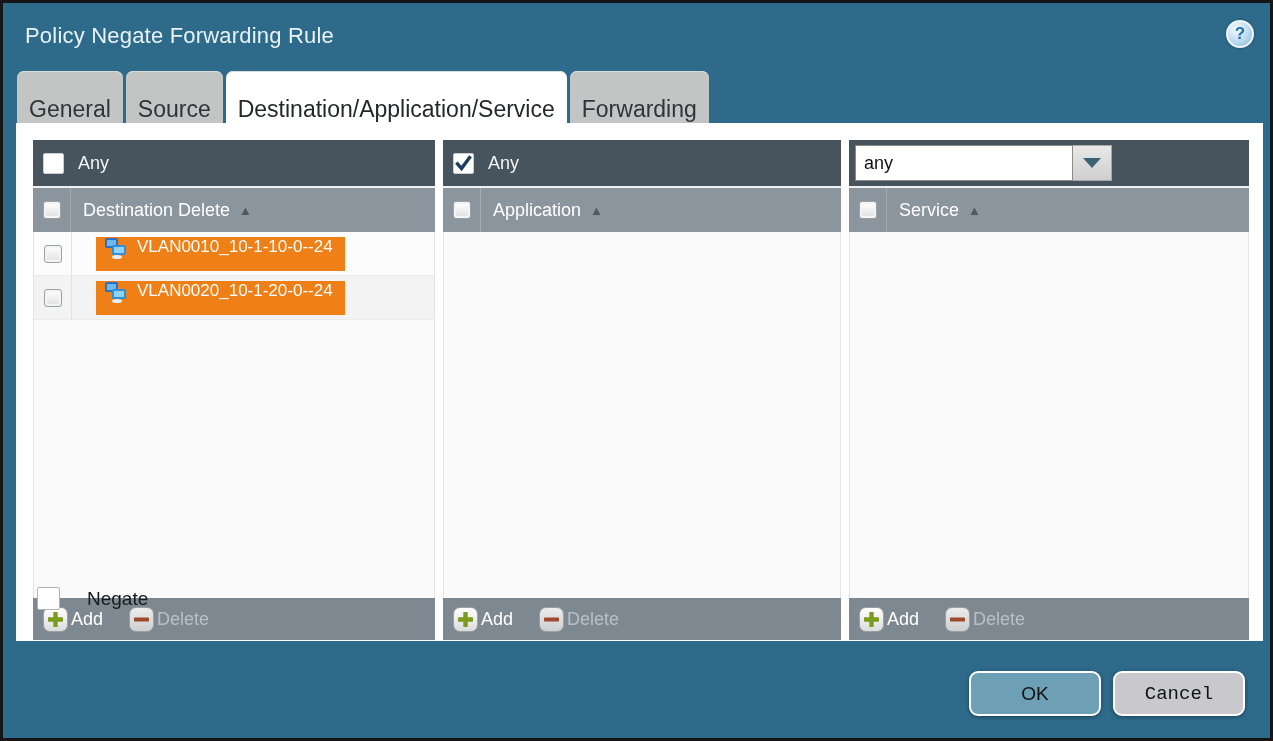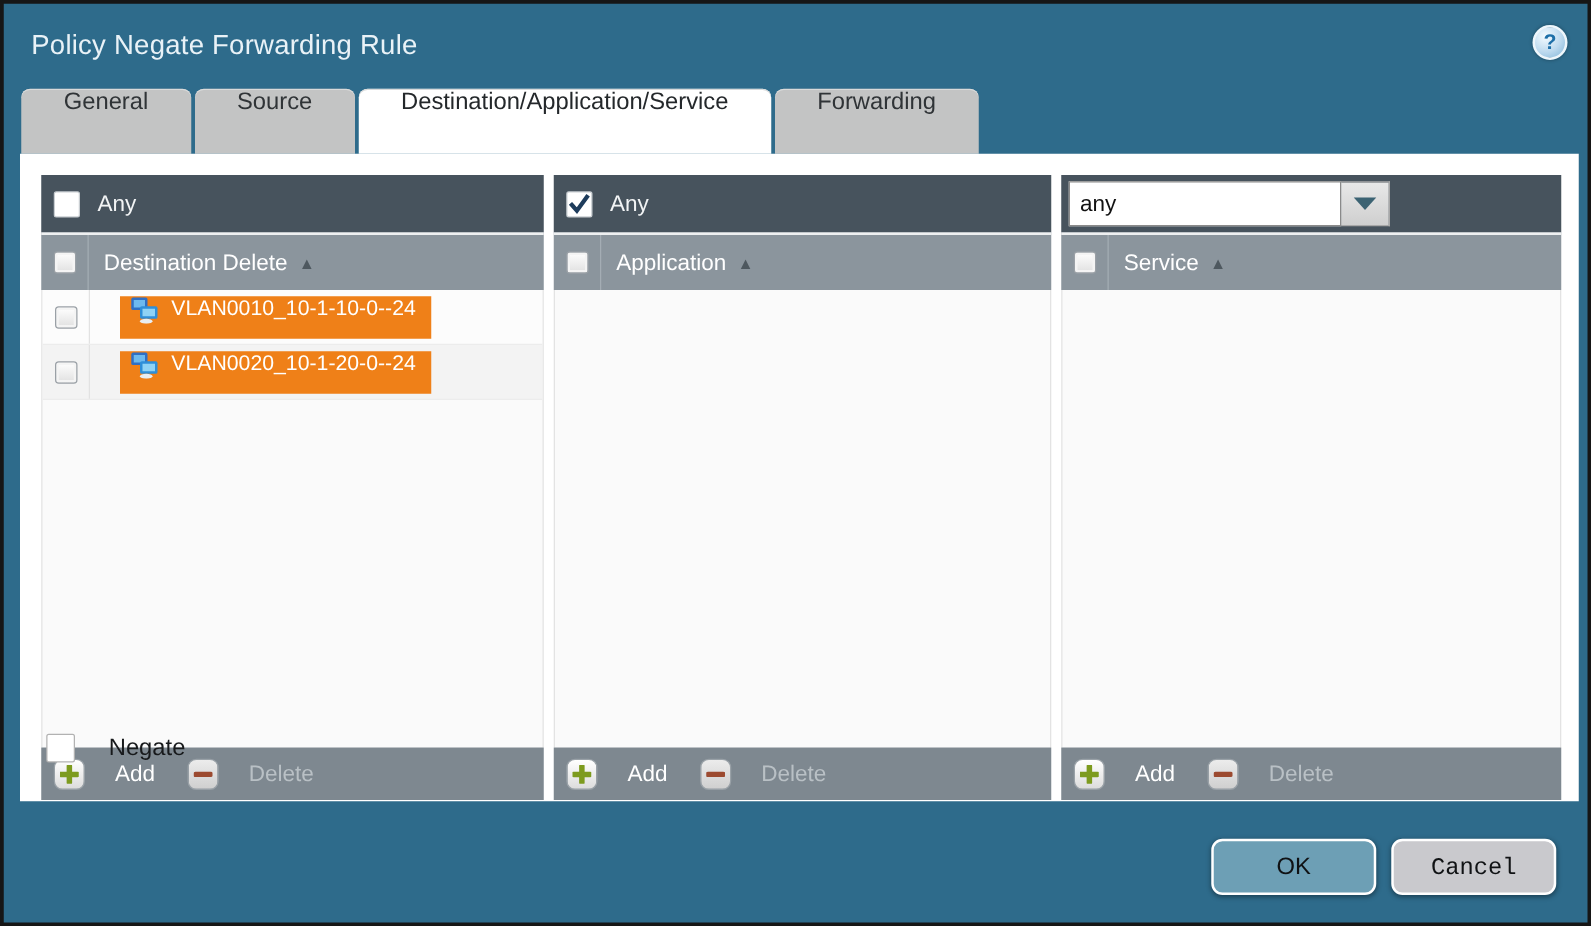--- a/index.html
+++ b/index.html
@@ -16,23 +16,23 @@
   .title { position:absolute; left:22px; top:20px; font-size:22px; color:#e9f2f7; letter-spacing:.2px; }
   .help { position:absolute; right:16px; top:17px; width:28px; height:28px; border-radius:50%;
     background:radial-gradient(circle at 35% 30%, #f4fbff, #bcd9ee 55%, #7fb4d8);
     border:2px solid #eef6fb; box-shadow:0 0 3px rgba(0,0,0,.35);
     display:flex; align-items:center; justify-content:center;
     color:#1d6fa8; font-size:17px; font-weight:bold; cursor:pointer; }
 
   
   .tabs { position:absolute; left:14px; top:68px; height:52px; display:flex; }
   .tab {
-    height:52px; padding:0 34px; margin-right:3px;
-    background:#c3c4c4; color:#303437; font-size:19px;
-    border-radius:7px 7px 0 0; display:flex; align-items:flex-start; cursor:pointer;
+    height:52px; padding:0 12px; margin-right:3px;
+    background:#c3c4c4; color:#303437; font-size:23px;
+    border-radius:7px 7px 0 0; display:flex; align-items:flex-end; cursor:pointer;
     box-shadow:inset 0 1px 0 #d9dada;
   }
   .tab.active { background:#ffffff; color:#24282b; position:relative; z-index:3; }
 
   
   .panel { position:absolute; left:13px; top:120px; width:1247px; height:518px; background:#ffffff; z-index:2; }
 
   .columns { position:absolute; left:17px; top:17px; display:flex; gap:8px; }
   .col { display:flex; flex-direction:column; height:500px; }
   .col.c1 { width:402px; } .col.c2 { width:398px; } .col.c3 { width:400px; }
@@ -54,21 +54,21 @@
 
   .col-body { flex:1 1 auto; background:#fafafa; border-left:1px solid #e3e3e3; border-right:1px solid #e3e3e3; overflow:hidden; }
   .row { height:44px; display:flex; align-items:center; border-bottom:1px solid #ececec; background:#fcfcfc; }
   .row:nth-child(even) { background:#f3f3f3; }
   .row-cbcell { width:38px; height:100%; display:flex; align-items:center; justify-content:center; border-right:1px solid #e2e2e2; }
   .chip { margin-left:24px; height:34px; display:inline-flex; gap:8px;
     background:#ef8018; color:#ffffff; font-size:17px; padding:0 12px 0 7px; cursor:pointer; }
   .chip svg { display:block; }
 
   .col-footer { height:42px; background:#7e8890; display:flex; align-items:center; padding-left:10px; gap:26px; flex:0 0 auto; }
-  .ftr-btn { display:flex; align-items:center; gap:24px; cursor:pointer;text-align:center; }
+  .ftr-btn { display:flex; align-items:center; gap:3px; cursor:pointer;text-align:center; }
   .ftr-ic { width:25px; height:25px; border-radius:7px; border:1px solid #99a1a7;
     background:linear-gradient(#ffffff,#dcdcdc); display:flex; align-items:center; justify-content:center; }
   .ftr-ic.disabled { background:linear-gradient(#ececec,#cfcfcf); }
   .ftr-label { color:#ffffff; font-size:18px; }
   .ftr-label.disabled { color:#b9c0c5; }
 
   
   .dd { display:flex; margin-left:6px; height:36px; }
   .dd-input { width:218px; height:36px; border:1px solid #8a8a8a; background:#ffffff;
     font-family:"Liberation Sans", sans-serif; font-size:18px; color:#111; padding:0 8px; outline:none; }

